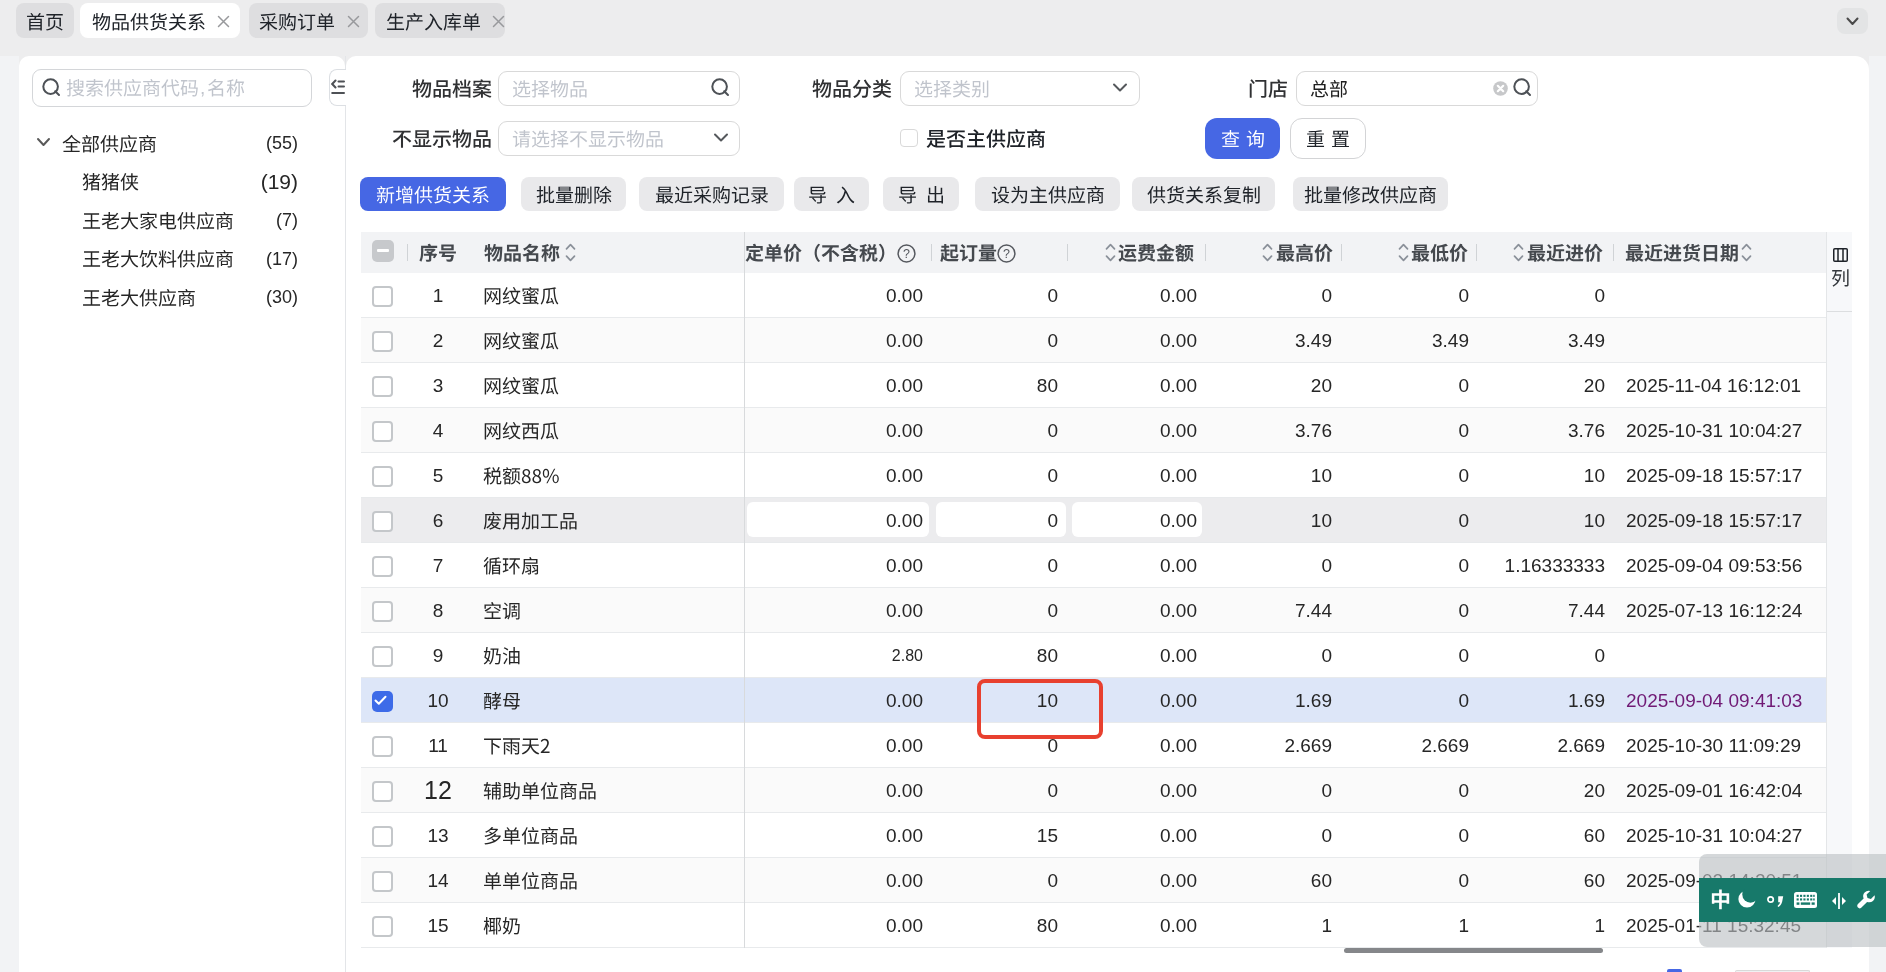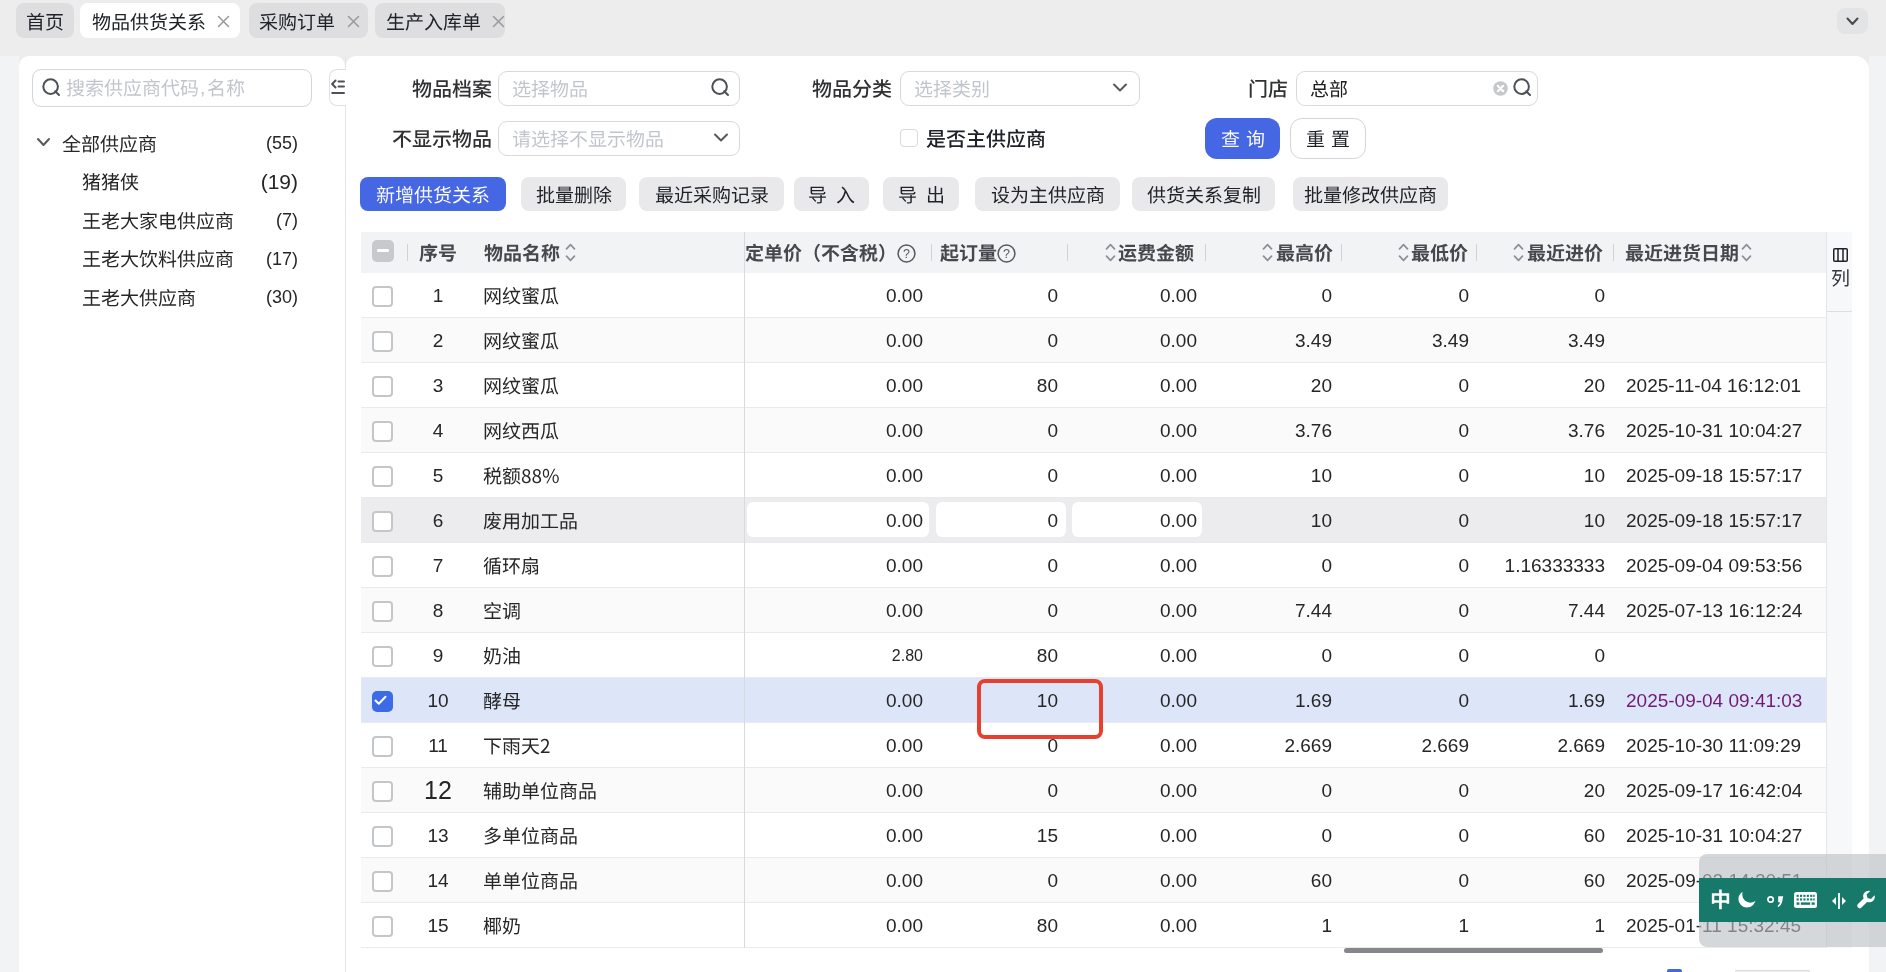--- a/index.html
+++ b/index.html
@@ -734,21 +734,21 @@
       <use href="#g4f4d" x="3000"></use>
       <use href="#g5546" x="4000"></use>
       <use href="#g54c1" x="5000"></use>
     </svg>
 <div class="tx" style="right:963.0px;top:777.0px;line-height:27px;font-size:19px;color:#262626">0.00</div>
 <div class="tx" style="right:828.0px;top:777.0px;line-height:27px;font-size:19px;color:#262626">0</div>
 <div class="tx" style="right:689.0px;top:777.0px;line-height:27px;font-size:19px;color:#262626">0.00</div>
 <div class="tx" style="right:554.0px;top:777.0px;line-height:27px;font-size:19px;color:#262626">0</div>
 <div class="tx" style="right:417.0px;top:777.0px;line-height:27px;font-size:19px;color:#262626">0</div>
 <div class="tx" style="right:281.0px;top:777.0px;line-height:27px;font-size:19px;color:#262626">20</div>
-<div class="tx" style="left:1626.0px;top:777.0px;line-height:27px;font-size:19px;color:#262626">2025-09-17 16:42:04</div>
+<div class="tx" style="left:1626.0px;top:777.0px;line-height:27px;font-size:19px;color:#262626">2025-09-01 16:42:04</div>
 <div style="position:absolute;left:372.0px;top:825.5px;width:21.0px;height:21.0px;background:#fff;border:2px solid #c4c7ca;border-radius:4px"></div>
 <div class="tx" style="left:438.0px;transform:translateX(-50%);top:822.0px;line-height:27px;font-size:19px;color:#262626">13</div>
 <svg class="cj" style="left:483.0px;top:821.2px;color:#262626" width="95.0" height="28.1" viewBox="0 -1160 5000 1480">
       <use href="#g591a"></use>
       <use href="#g5355" x="1000"></use>
       <use href="#g4f4d" x="2000"></use>
       <use href="#g5546" x="3000"></use>
       <use href="#g54c1" x="4000"></use>
     </svg>
 <div class="tx" style="right:963.0px;top:822.0px;line-height:27px;font-size:19px;color:#262626">0.00</div>

